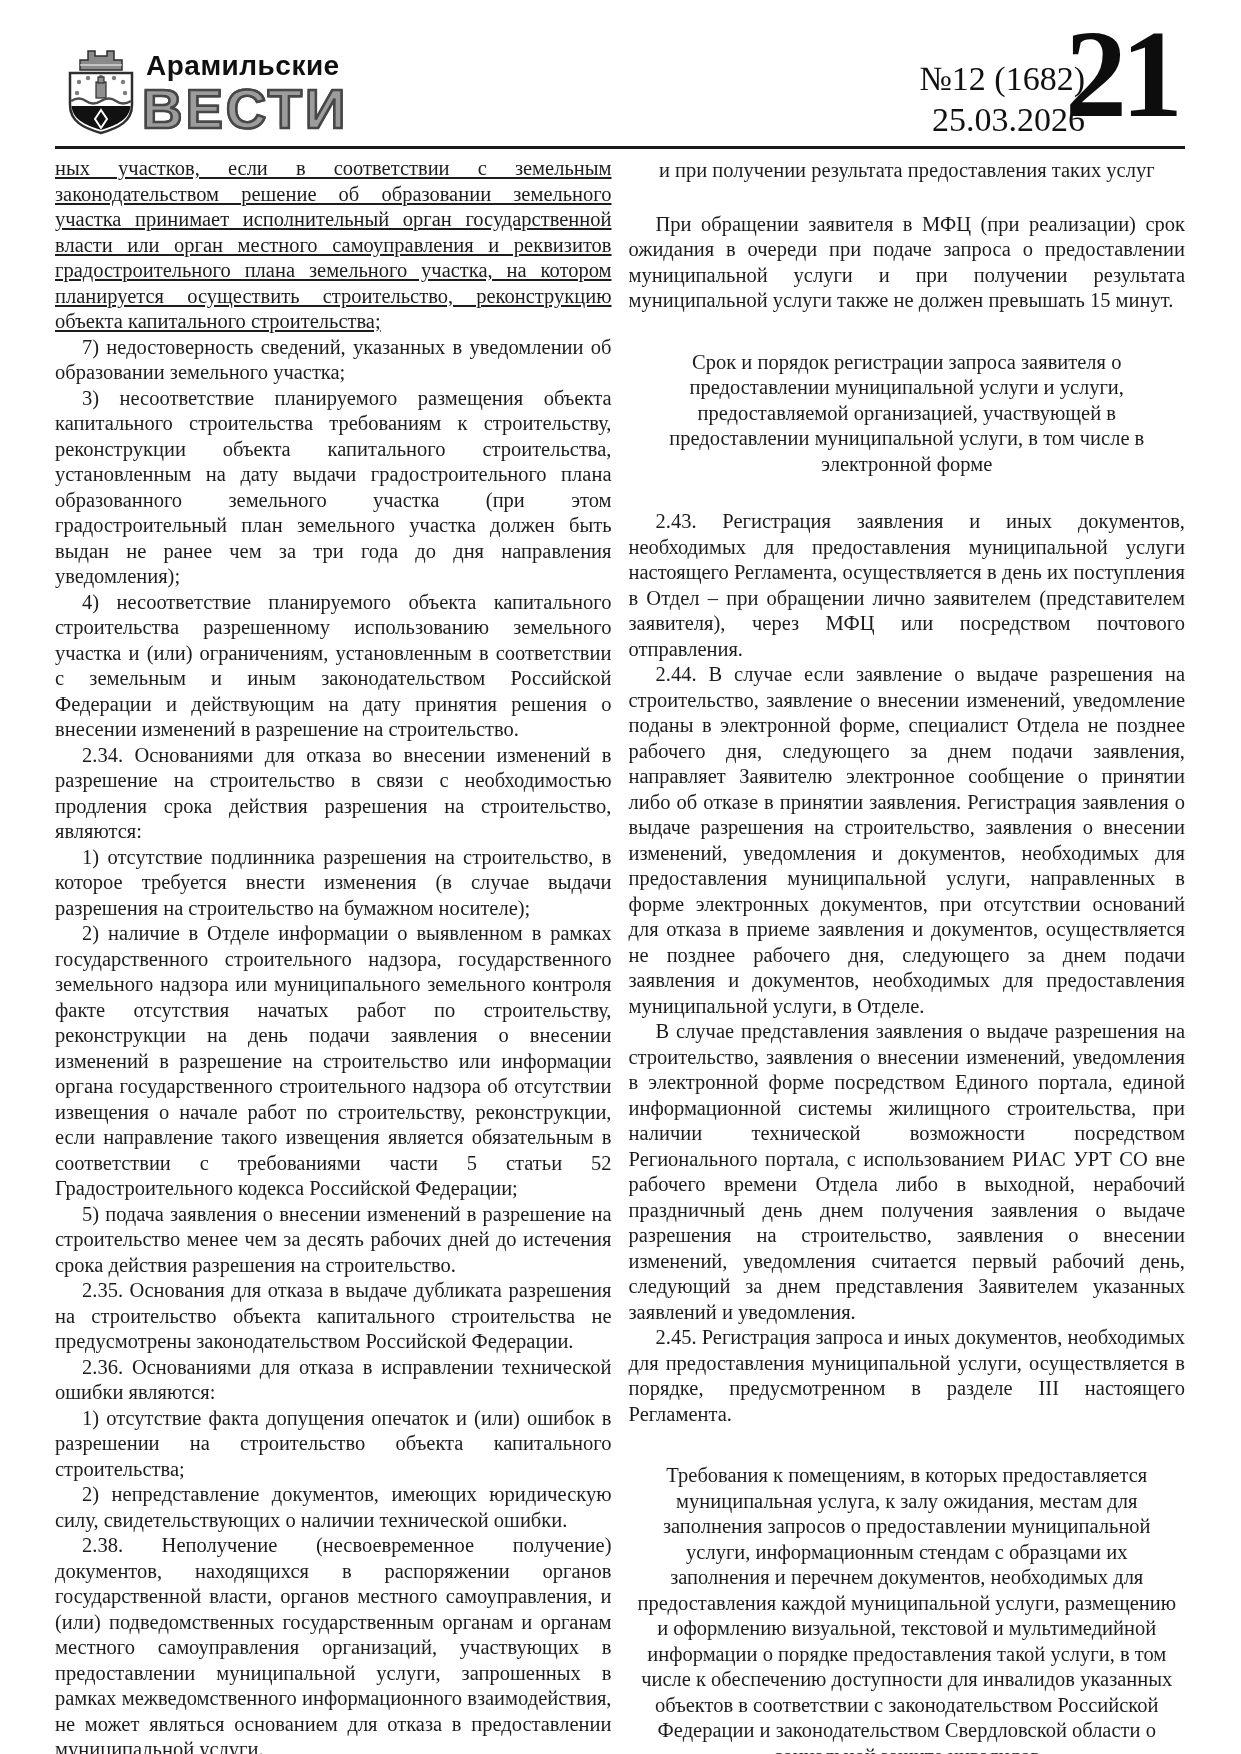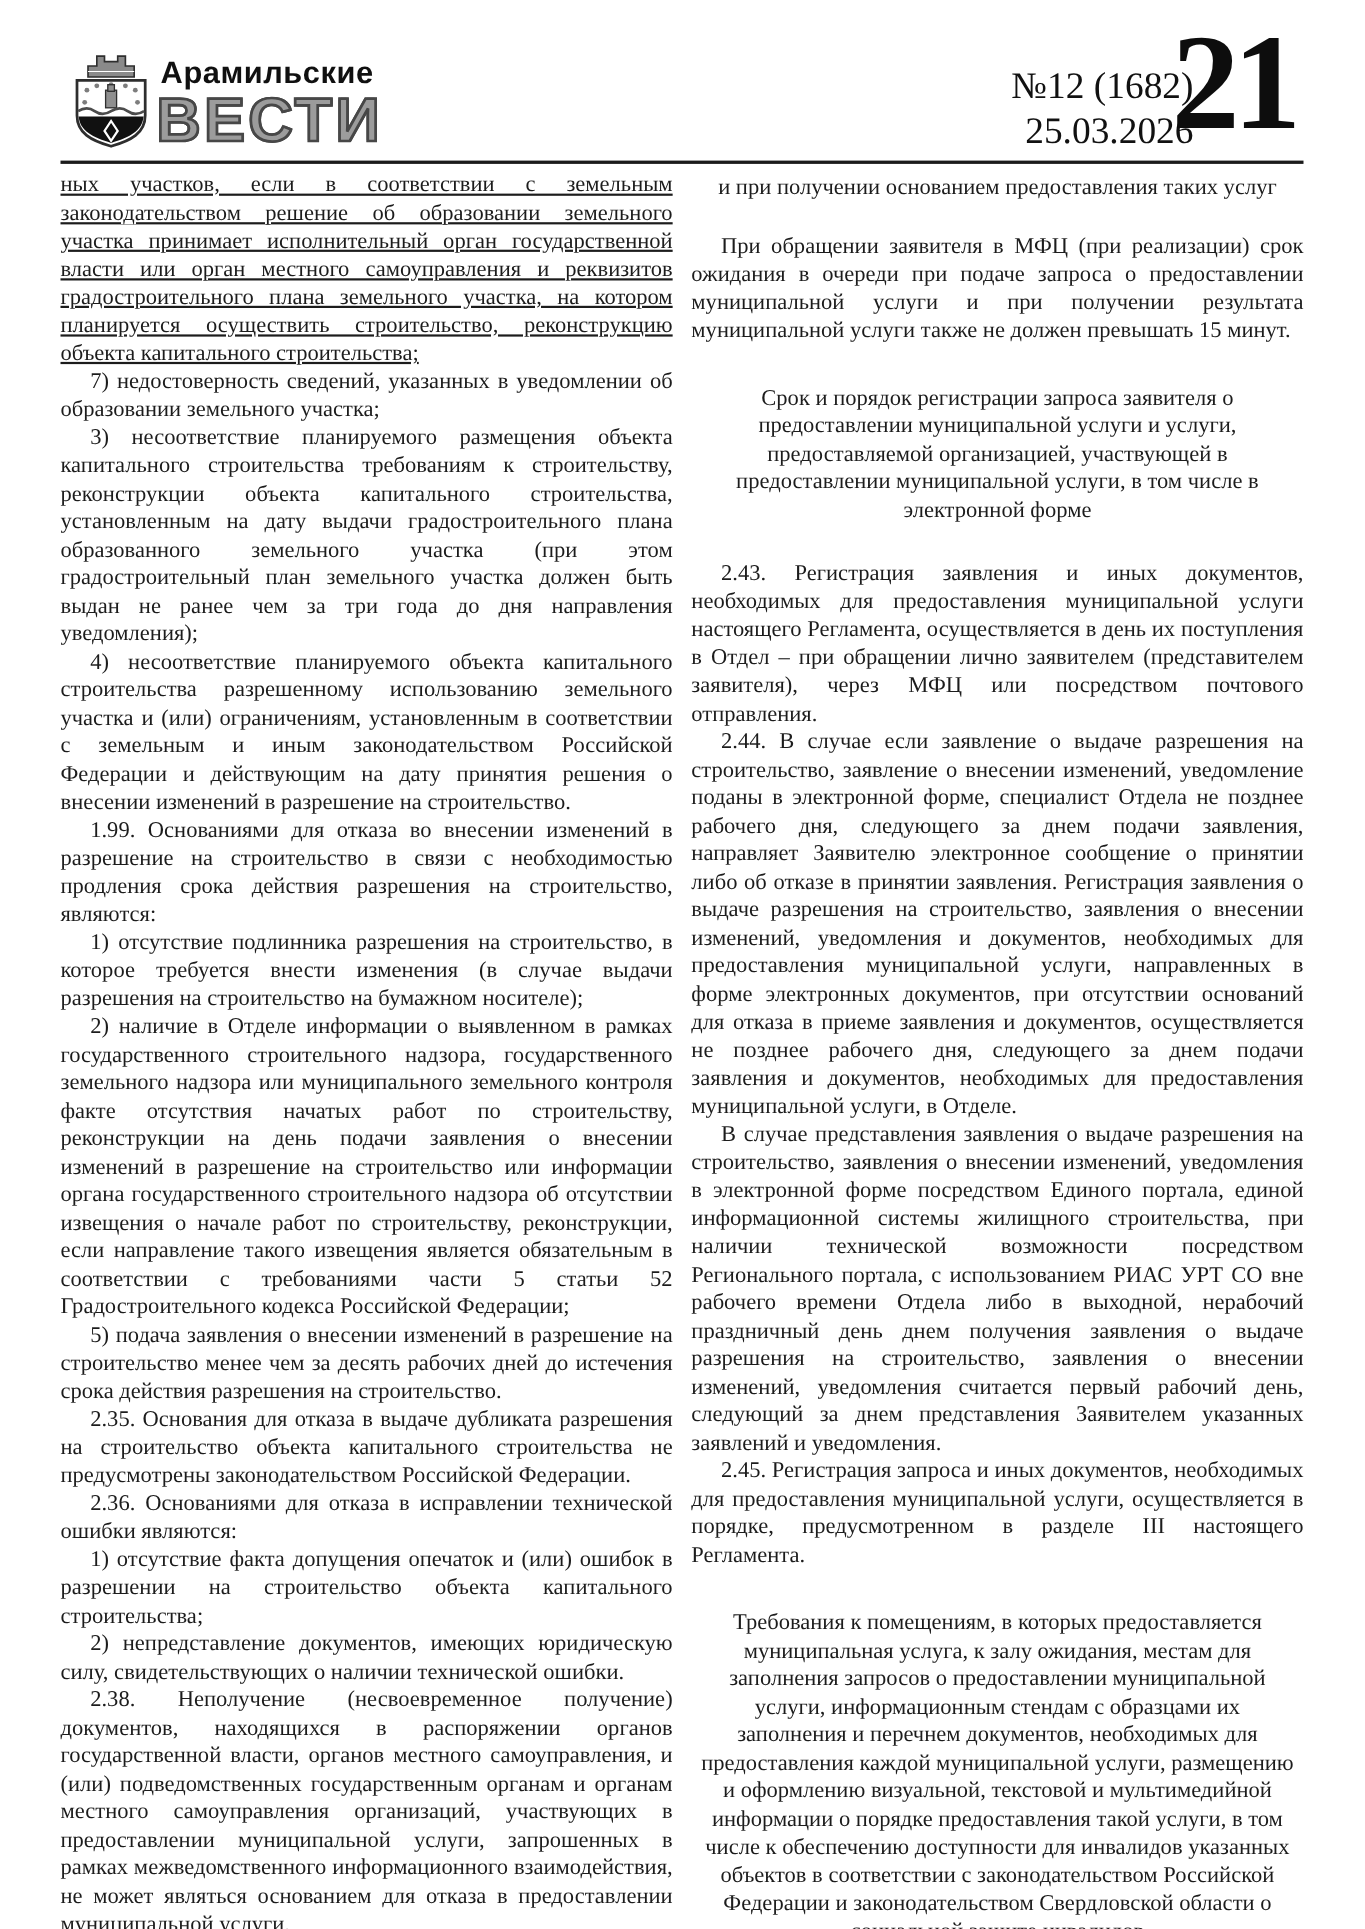--- a/index.html
+++ b/index.html
@@ -92,32 +92,32 @@
   <div class="page-number">21</div>
   <div class="rule"></div>
 </div>
 
 <div class="content">
   <div class="col">
       <p class="p0">ных участков, если в соответствии с земельным законодательством решение об образовании земельного участка принимает исполнительный орган государственной власти или орган местного самоуправления и реквизитов градостроительного плана земельного участка, на котором планируется осуществить строительство, реконструкцию объекта капитального строительства;</p>
       <p class="p">7) недостоверность сведений, указанных в уведомлении об образовании земельного участка;</p>
       <p class="p">3) несоответствие планируемого размещения объекта капитального строительства требованиям к строительству, реконструкции объекта капитального строительства, установленным на дату выдачи градостроительного плана образованного земельного участка (при этом градостроительный план земельного участка должен быть выдан не ранее чем за три года до дня направления уведомления);</p>
       <p class="p">4) несоответствие планируемого объекта капитального строительства разрешенному использованию земельного участка и (или) ограничениям, установленным в соответствии с земельным и иным законодательством Российской Федерации и действующим на дату принятия решения о внесении изменений в разрешение на строительство.</p>
-      <p class="p">1.99. Основаниями для отказа во внесении изменений в разрешение на строительство в связи с необходимостью продления срока действия разрешения на строительство, являются:</p>
+      <p class="p">2.34. Основаниями для отказа во внесении изменений в разрешение на строительство в связи с необходимостью продления срока действия разрешения на строительство, являются:</p>
       <p class="p">1) отсутствие подлинника разрешения на строительство, в которое требуется внести изменения (в случае выдачи разрешения на строительство на бумажном носителе);</p>
       <p class="p">2) наличие в Отделе информации о выявленном в рамках государственного строительного надзора, государственного земельного надзора или муниципального земельного контроля факте отсутствия начатых работ по строительству, реконструкции на день подачи заявления о внесении изменений в разрешение на строительство или информации органа государственного строительного надзора об отсутствии извещения о начале работ по строительству, реконструкции, если направление такого извещения является обязательным в соответствии с требованиями части 5 статьи 52 Градостроительного кодекса Российской Федерации;</p>
       <p class="p">5) подача заявления о внесении изменений в разрешение на строительство менее чем за десять рабочих дней до истечения срока действия разрешения на строительство.</p>
       <p class="p">2.35. Основания для отказа в выдаче дубликата разрешения на строительство объекта капитального строительства не предусмотрены законодательством Российской Федерации.</p>
       <p class="p">2.36. Основаниями для отказа в исправлении технической ошибки являются:</p>
       <p class="p">1) отсутствие факта допущения опечаток и (или) ошибок в разрешении на строительство объекта капитального строительства;</p>
       <p class="p">2) непредставление документов, имеющих юридическую силу, свидетельствующих о наличии технической ошибки.</p>
       <p class="p">2.38. Неполучение (несвоевременное получение) документов, находящихся в распоряжении органов государственной власти, органов местного самоуправления, и (или) подведомственных государственным органам и органам местного самоуправления организаций, участвующих в предоставлении муниципальной услуги, запрошенных в рамках межведомственного информационного взаимодействия, не может являться основанием для отказа в предоставлении муниципальной услуги.</p>
     </div>
   <div class="col">
-      <p class="h">и при получении основанием предоставления таких услуг</p>
+      <p class="h">и при получении результата предоставления таких услуг</p>
       <p class="p">При обращении заявителя в МФЦ (при реализации) срок ожидания в очереди при подаче запроса о предоставлении муниципальной услуги и при получении результата муниципальной услуги также не должен превышать 15 минут.</p>
       <p class="h">Срок и порядок регистрации запроса заявителя о предоставлении муниципальной услуги и услуги, предоставляемой организацией, участвующей в предоставлении муниципальной услуги, в том числе в электронной форме</p>
       <p class="p">2.43.  Регистрация заявления и иных документов, необходимых для предоставления муниципальной услуги настоящего Регламента, осуществляется в день их поступления в Отдел – при обращении лично заявителем (представителем заявителя), через МФЦ или посредством почтового отправления.</p>
       <p class="p">2.44. В случае если заявление о выдаче разрешения на строительство, заявление о внесении изменений, уведомление поданы в электронной форме, специалист Отдела не позднее рабочего дня, следующего за днем подачи заявления, направляет Заявителю электронное сообщение о принятии либо об отказе в принятии заявления. Регистрация заявления о выдаче разрешения на строительство, заявления о внесении изменений, уведомления и документов, необходимых для предоставления муниципальной услуги, направленных в форме электронных документов, при отсутствии оснований для отказа в приеме заявления и документов, осуществляется не позднее рабочего дня, следующего за днем подачи заявления и документов, необходимых для предоставления муниципальной услуги, в Отделе.</p>
       <p class="p">В случае представления заявления о выдаче разрешения на строительство, заявления о внесении изменений, уведомления в электронной форме посредством Единого портала, единой информационной системы жилищного строительства, при наличии технической возможности посредством Регионального портала, с использованием РИАС УРТ СО вне рабочего времени Отдела либо в выходной, нерабочий праздничный день днем получения заявления о выдаче разрешения на строительство, заявления о внесении изменений, уведомления считается первый рабочий день, следующий за днем представления Заявителем указанных заявлений и уведомления.</p>
       <p class="p">2.45.  Регистрация запроса и иных документов, необходимых для предоставления муниципальной услуги, осуществляется в порядке, предусмотренном в разделе III настоящего Регламента.</p>
       <p class="h">Требования к помещениям, в которых предоставляется муниципальная услуга, к залу ожидания, местам для заполнения запросов о предоставлении муниципальной услуги, информационным стендам с образцами их заполнения и перечнем документов, необходимых для предоставления каждой муниципальной услуги, размещению и оформлению визуальной, текстовой и мультимедийной информации о порядке предоставления такой услуги, в том числе к обеспечению доступности для инвалидов указанных объектов в соответствии с законодательством Российской Федерации и законодательством Свердловской области о социальной защите инвалидов</p>
     </div>
 </div>
 

